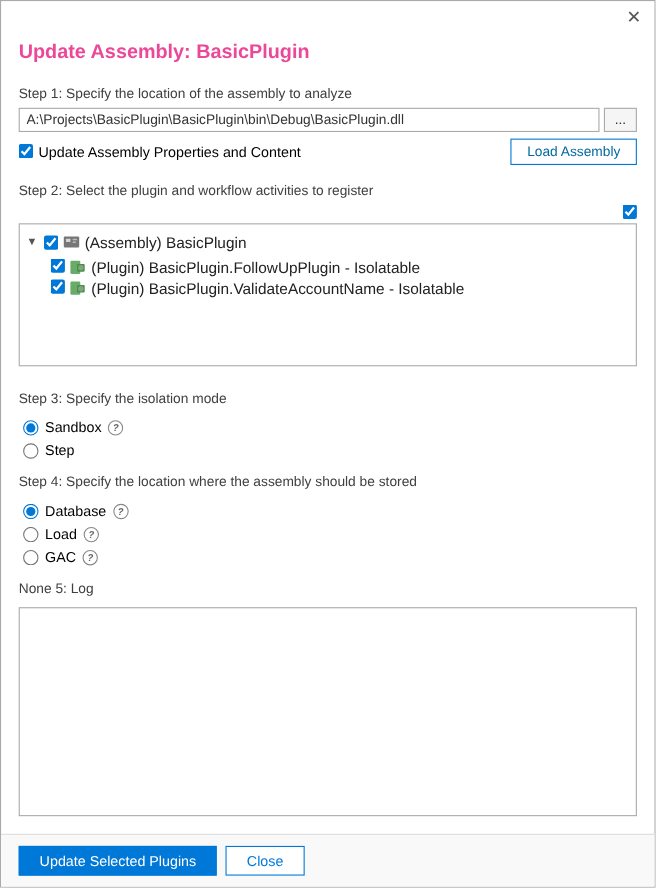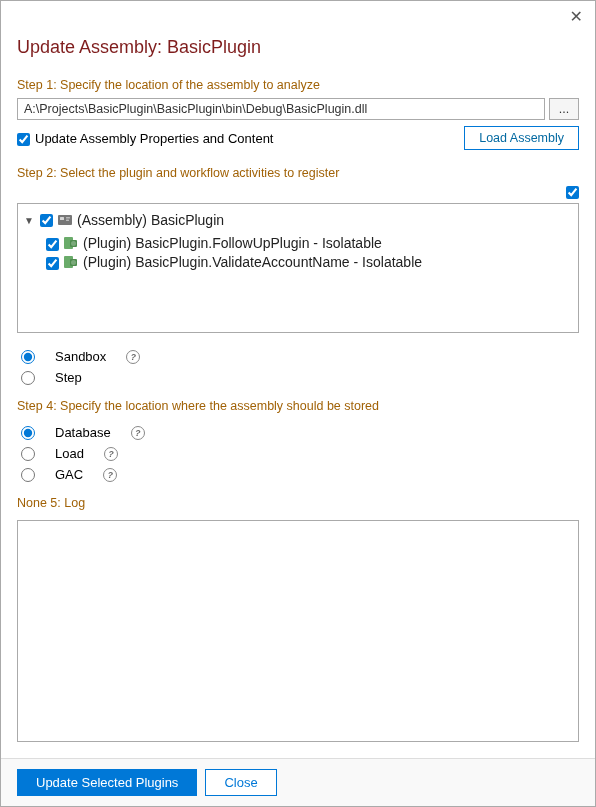--- a/index.html
+++ b/index.html
@@ -24,42 +24,42 @@
     }
     .dialog-titlebar {
       display: flex;
       align-items: center;
       justify-content: space-between;
       padding: 10px 16px 8px 16px;
       border-bottom: none;
     }
     .dialog-title {
       font-size: 18px;
-      font-weight: 400;
-      color: #7f1d1d;
+      font-weight: 700;
+      color: #ec4899;
     }
     .close-btn {
       background: none;
       border: none;
       font-size: 16px;
       cursor: pointer;
       color: #555;
       padding: 2px 6px;
       line-height: 1;
     }
     .dialog-body {
       padding: 0 16px 16px 16px;
       flex: 1;
       display: flex;
       flex-direction: column;
       gap: 0;
     }
     .section-label {
       font-size: 12.5px;
-      color: #a16207;
+      color: #404040;
       margin-bottom: 6px;
       margin-top: 12px;
     }
     .path-row {
       display: flex;
       align-items: flex-end;
       gap: 4px;
       margin-bottom: 6px;
     }
     .path-input {
@@ -90,21 +90,21 @@
       white-space: nowrap;
     }
     .update-props-row {
       display: flex;
       align-items: center;
       justify-content: space-between;
       margin-bottom: 4px;
     }
     .update-props-left {
       display: flex;
-      align-items: flex-end;
+      align-items: flex-start;
       gap: 5px;
     }
     .select-all-row {
       display: flex;
       justify-content: flex-end;
       align-items: center;
       gap: 5px;
       margin-bottom: 4px;
     }
     .plugin-tree-box {
@@ -126,21 +126,21 @@
     }
     .tree-children {
       margin-left: 22px;
       display: flex;
       flex-direction: column;
       gap: 3px;
       margin-top: 3px;
     }
     .tree-node-child {
       display: flex;
-      align-items: flex-end;
+      align-items: flex-start;
       gap: 4px;
     }
     .chevron {
       font-size: 10px;
       color: #555;
       cursor: pointer;
       user-select: none;
       display: inline-block;
       width: 12px;
     }
@@ -151,21 +151,21 @@
     .radio-group {
       display: flex;
       flex-direction: column;
       gap: 6px;
       margin-top: 6px;
       margin-left: 4px;
     }
     .radio-item {
       display: flex;
       align-items: center;
-      gap: 20px;
+      gap: 6px;
     }
     .radio-item input[type=radio] {
       accent-color: #0078d7;
       width: 14px;
       height: 14px;
       cursor: pointer;
     }
     .help-icon {
       display: inline-flex;
       align-items: center;
@@ -287,20 +287,21 @@
                 <rect x="7" y="5" width="7" height="7" rx="1" fill="#4e8c4e"></rect>
                 <circle cx="10.5" cy="8.5" r="2.5" fill="#fff" opacity="0.25"></circle>
               </svg>
             </span>
             <span class="node-label">(Plugin) BasicPlugin.ValidateAccountName - Isolatable</span>
           </div>
         </div>
       </div>
     </div>
 
+    <div class="section-label">Step 3: Specify the isolation mode</div>
     <div class="radio-group">
       <div class="radio-item">
         <input type="radio" name="isolation" checked="" style="">
         <span>Sandbox</span>
         <span class="help-icon">?</span>
       </div>
       <div class="radio-item">
         <input type="radio" name="isolation" style="">
         <span>Step</span>
       </div>

